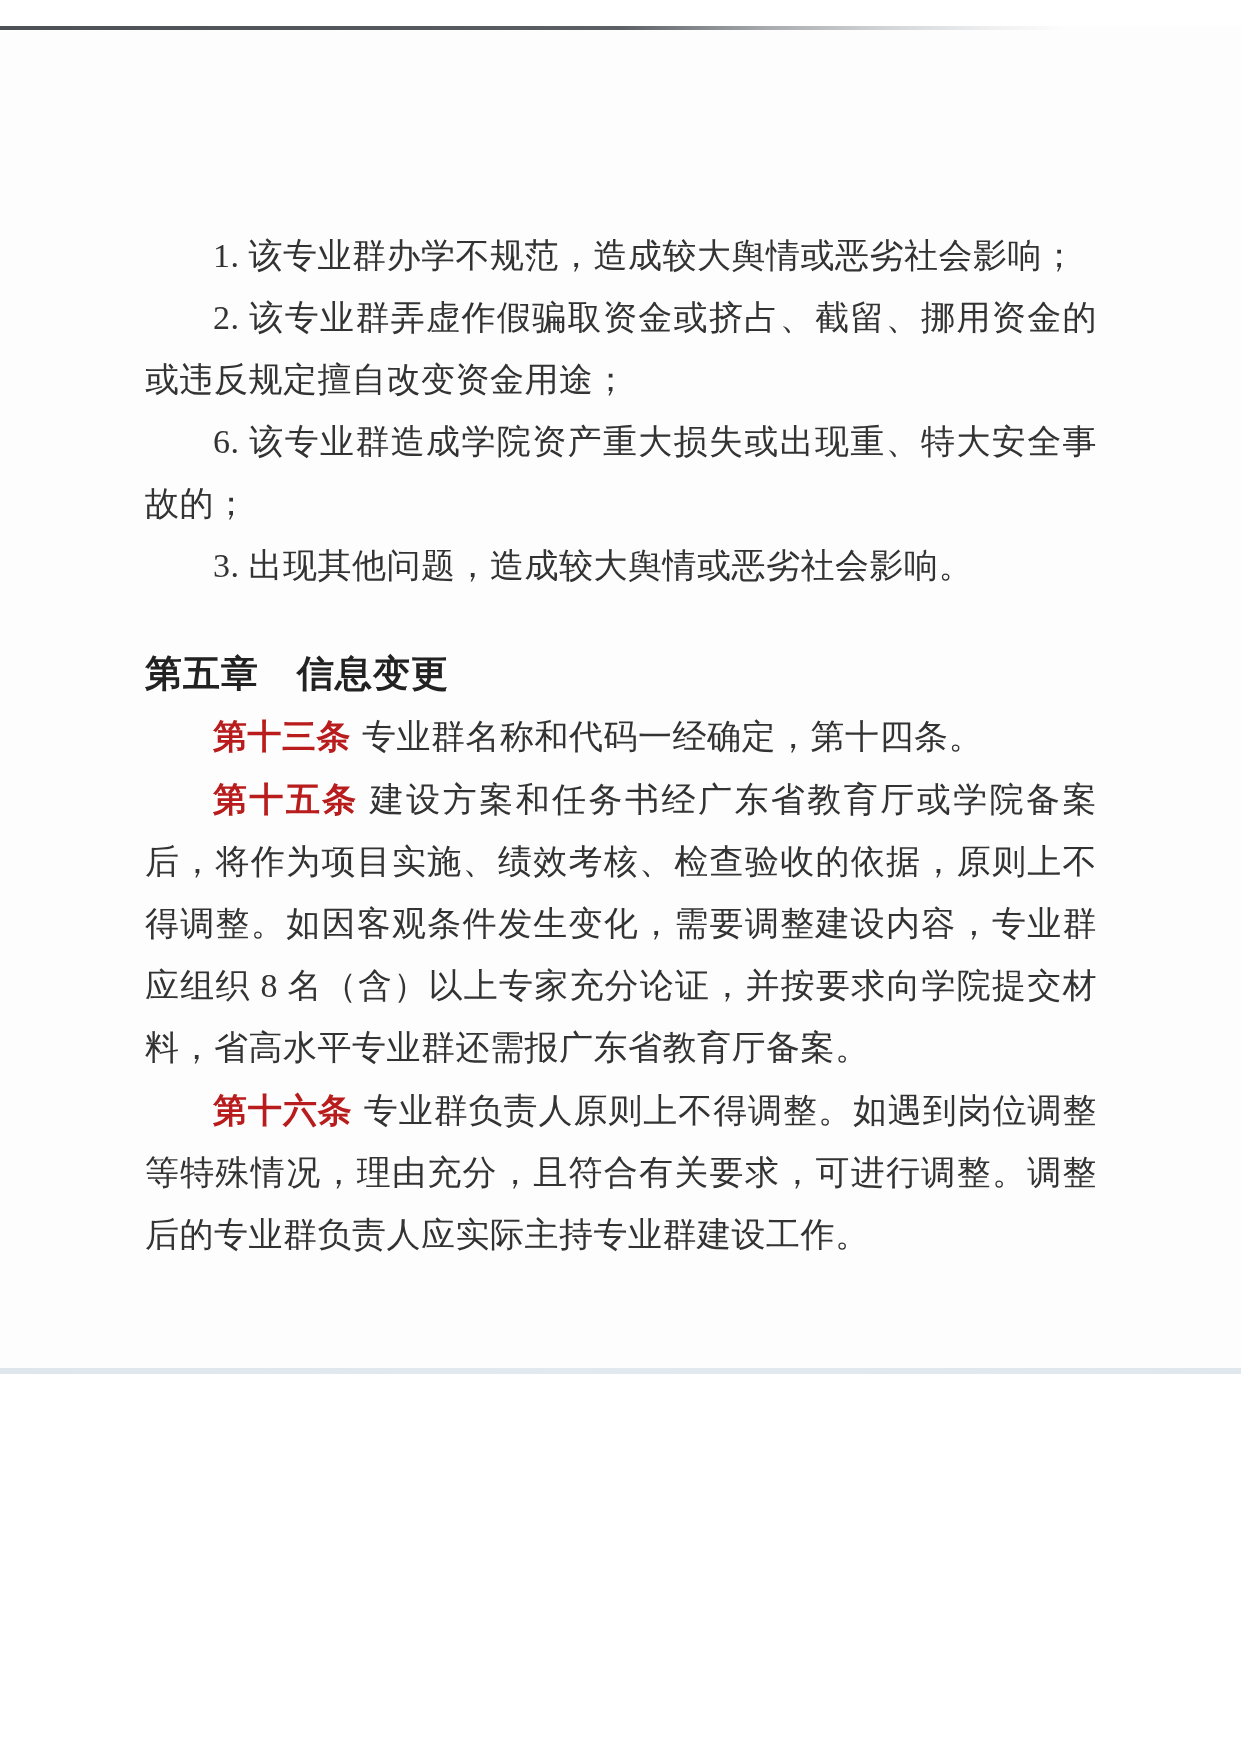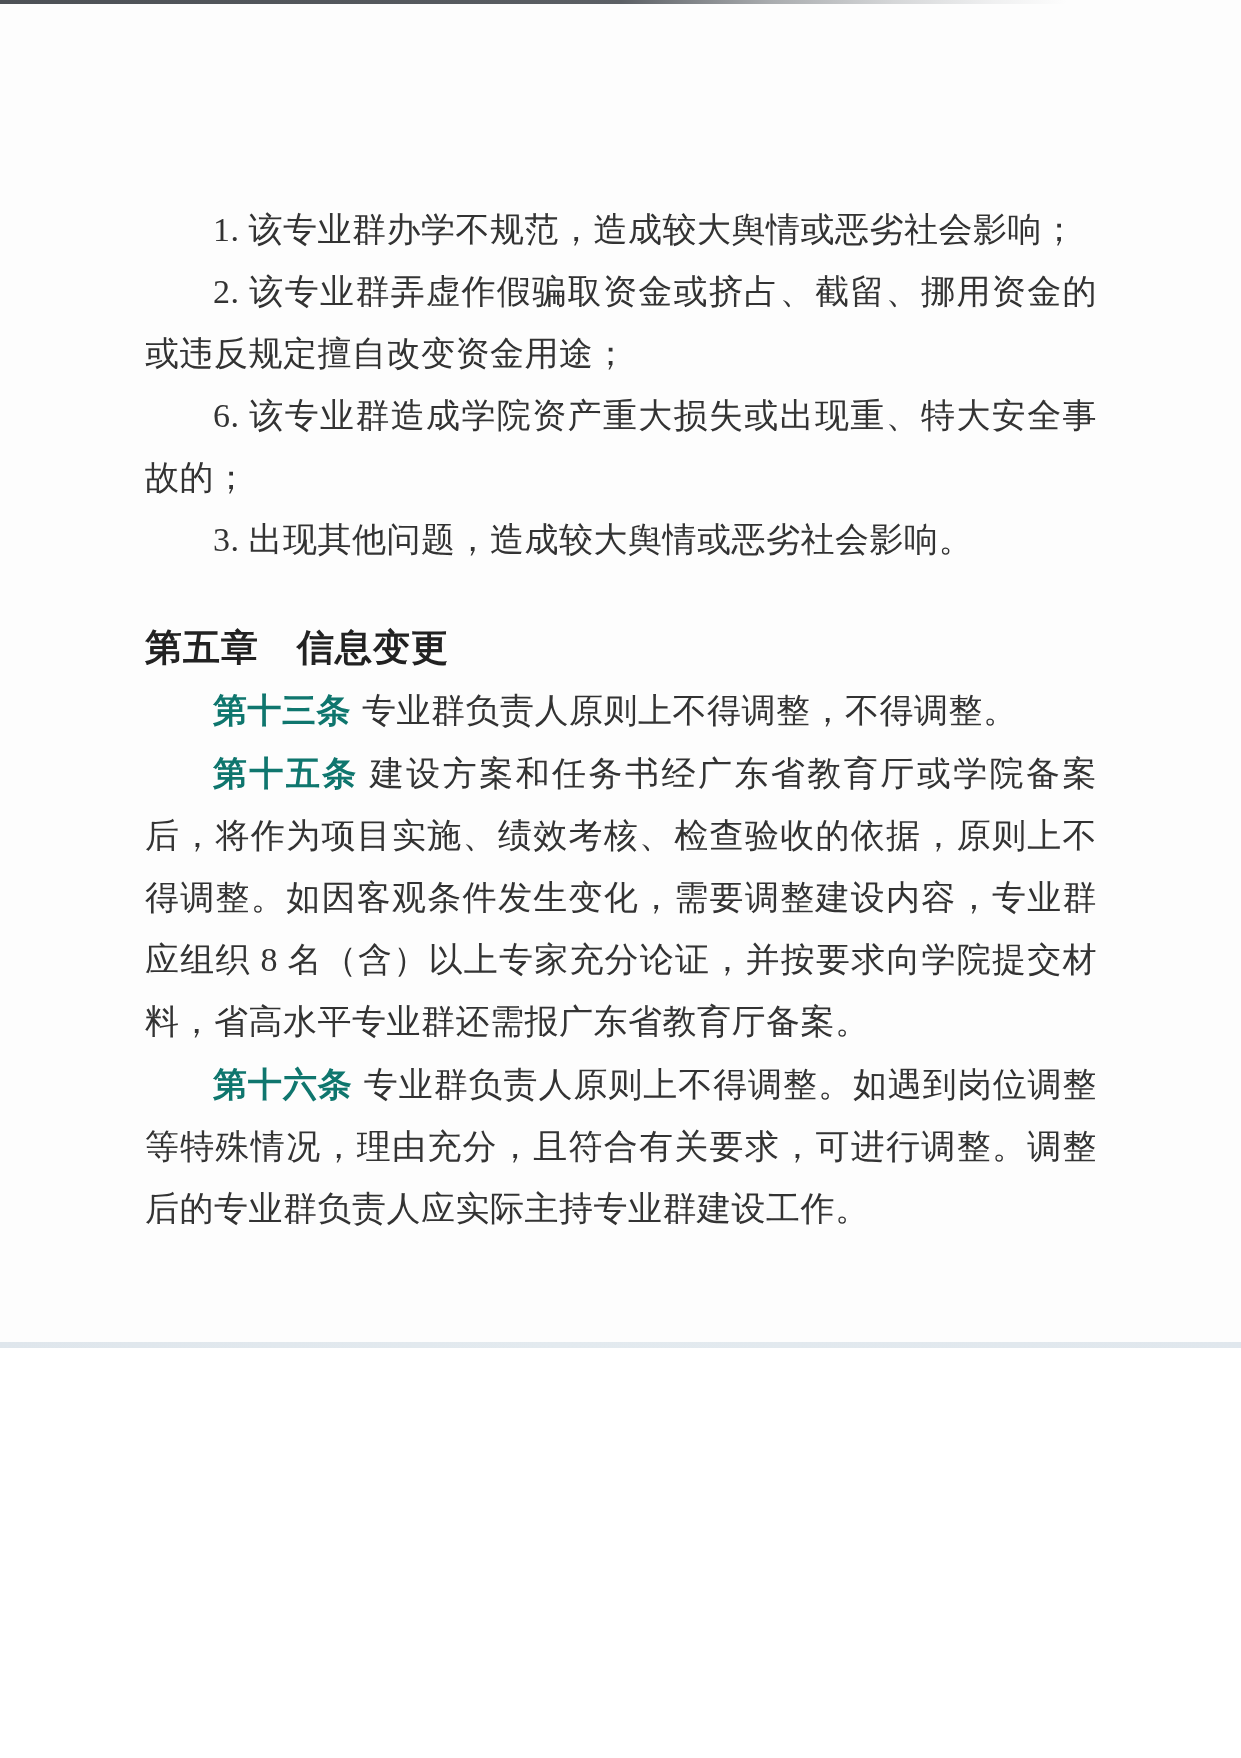--- a/index.html
+++ b/index.html
@@ -8,20 +8,21 @@
     background: #ffffff;
   }
   .sheet {
     position: relative;
     width: 1241px;
     height: 1348px;
     background: #fdfdfd;
     overflow: hidden;
     font-family: "Liberation Serif", "DejaVu Serif", serif;
     color: #333333;
+    margin-top: 26px;
   }
   
   .scan-edge-top {
     position: absolute;
     top: 0;
     left: 0;
     width: 100%;
     height: 4px;
     background: linear-gradient(90deg,
       #4d5156 0%,
@@ -68,21 +69,21 @@
     line-height: 62px;
     text-indent: 0;
     font-family: "Liberation Sans", "DejaVu Sans", sans-serif;
     font-weight: 700;
     color: #222222;
     letter-spacing: 1px;
   }
   .article-label {
     font-family: "Liberation Sans", "DejaVu Sans", sans-serif;
     font-weight: 700;
-    color: #0f766e;
+    color: #b91c1c;
     margin-right: 11px;
   }
   .page-number {
     position: absolute;
     left: 162px;
     top: 1621px;
     font-size: 24px;
     line-height: 30px;
     color: #2f343b;
     letter-spacing: 2px;
@@ -98,21 +99,21 @@
 
   <div class="content">
 
     <p class="para">1. 该专业群办学不规范，造成较大舆情或恶劣社会影响；</p>
     <p class="para">2. 该专业群弄虚作假骗取资金或挤占、截留、挪用资金的或违反规定擅自改变资金用途；</p>
     <p class="para">6. 该专业群造成学院资产重大损失或出现重、特大安全事故的；</p>
     <p class="para">3. 出现其他问题，造成较大舆情或恶劣社会影响。</p>
 
     <h2 class="chapter">第五章　信息变更</h2>
 
-    <p class="para"><span class="article-label">第十三条</span><span class="article-text">专业群负责人原则上不得调整，不得调整。</span></p>
+    <p class="para"><span class="article-label">第十三条</span><span class="article-text">专业群名称和代码一经确定，第十四条。</span></p>
 
 
     <p class="para"><span class="article-label">第十五条</span><span class="article-text">建设方案和任务书经广东省教育厅或学院备案后，将作为项目实施、绩效考核、检查验收的依据，原则上不得调整。如因客观条件发生变化，需要调整建设内容，专业群应组织 8 名（含）以上专家充分论证，并按要求向学院提交材料，省高水平专业群还需报广东省教育厅备案。</span></p>
 
     <p class="para"><span class="article-label">第十六条</span><span class="article-text">专业群负责人原则上不得调整。如遇到岗位调整等特殊情况，理由充分，且符合有关要求，可进行调整。调整后的专业群负责人应实际主持专业群建设工作。</span></p>
 
   </div>
 
   <div class="page-number">— 4 —</div>
 

